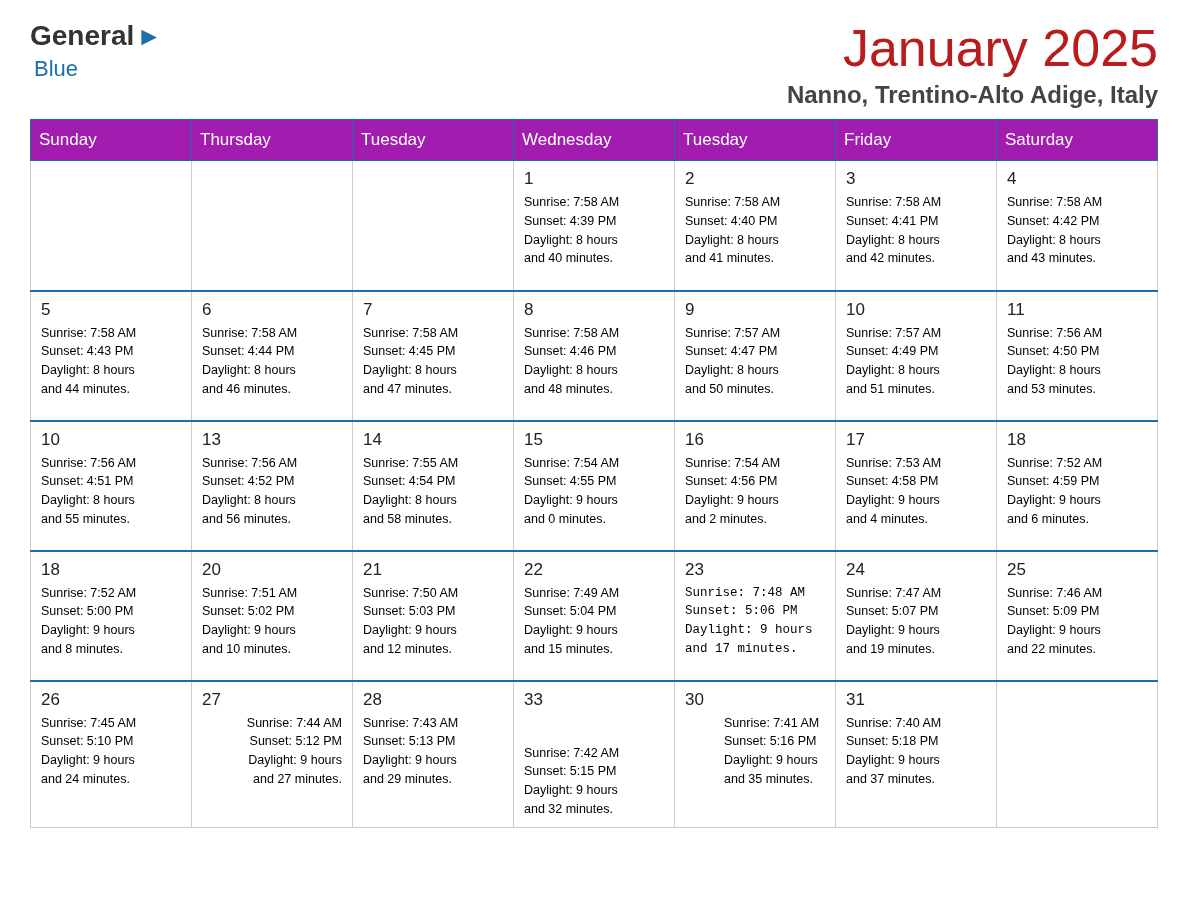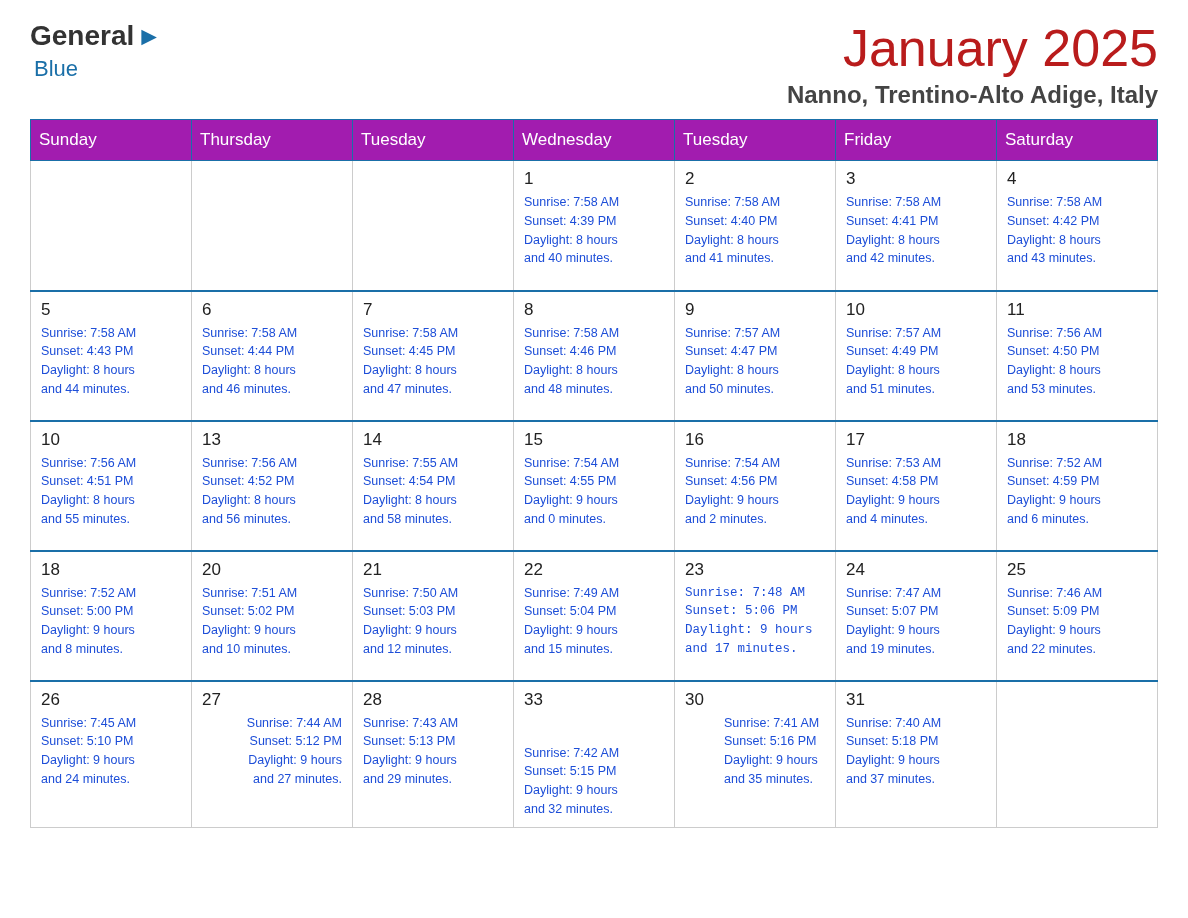--- a/index.html
+++ b/index.html
@@ -80,21 +80,21 @@
       height: 130px;
     }
     .day-number {
       font-size: 17px;
       color: #222;
       margin-bottom: 4px;
       font-weight: normal;
     }
     .day-info {
       font-size: 12.5px;
-      color: #1d4ed8;
+      color: #000000;
       line-height: 1.5;
     }
     .empty-cell {
       background: #fff;
     }
     .row-divider td {
       border-top: 2px solid #1a6fa8;
     }
   </style>
 </head>

